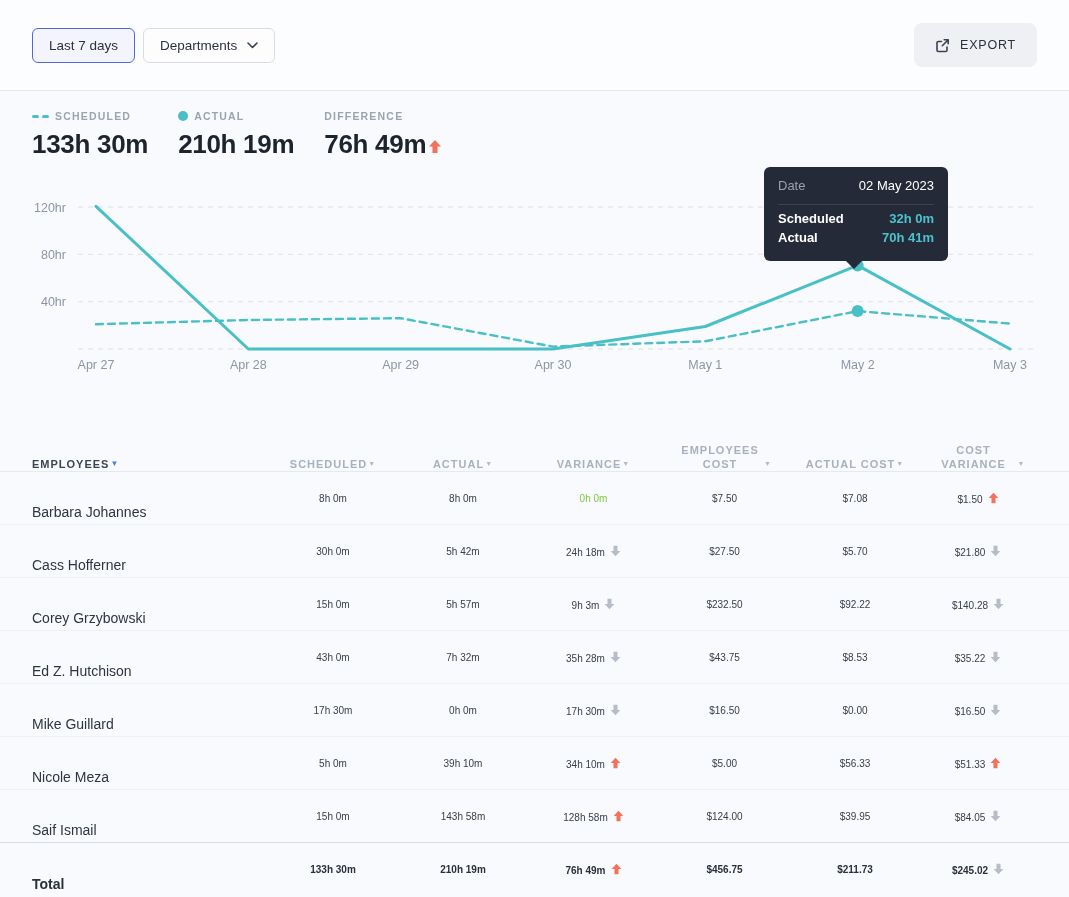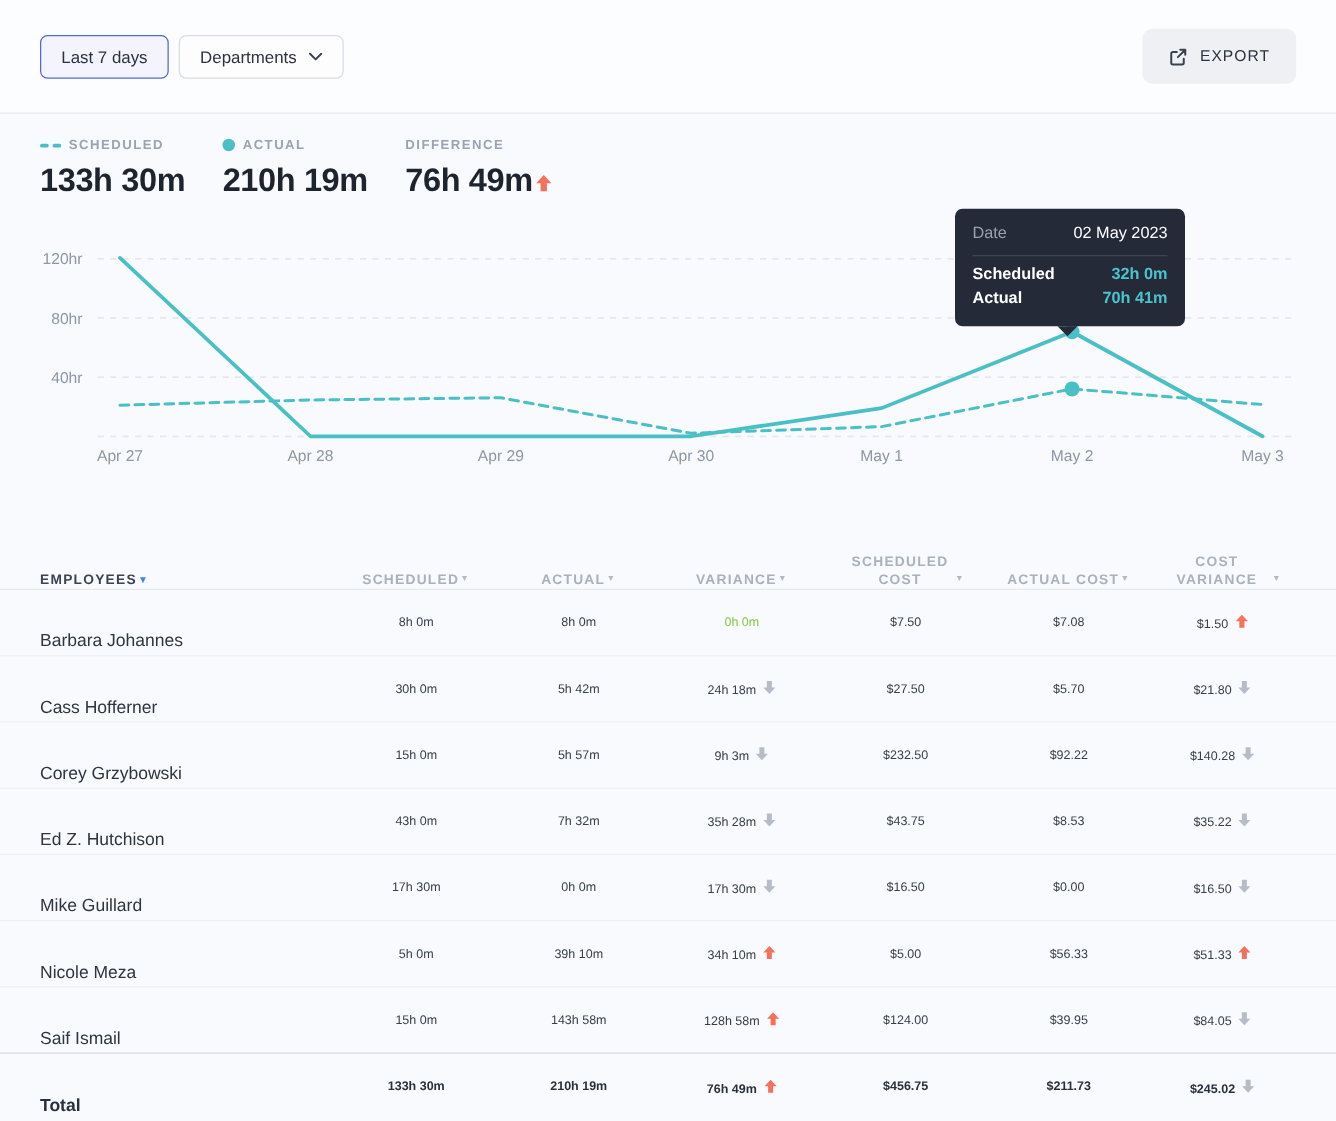--- a/index.html
+++ b/index.html
@@ -196,21 +196,21 @@
     </div>
     <div class="th">
       <span class="lbl">ACTUAL</span>
       <span class="sort-tri">▼</span>
     </div>
     <div class="th">
       <span class="lbl">VARIANCE</span>
       <span class="sort-tri">▼</span>
     </div>
     <div class="th">
-      <span class="lbl wrap">SCHEDULED COST</span>
+      <span class="lbl wrap">EMPLOYEES COST</span>
       <span class="sort-tri">▼</span>
     </div>
     <div class="th">
       <span class="lbl">ACTUAL COST</span>
       <span class="sort-tri">▼</span>
     </div>
     <div class="th">
       <span class="lbl wrap">COST VARIANCE</span>
       <span class="sort-tri">▼</span>
     </div>

